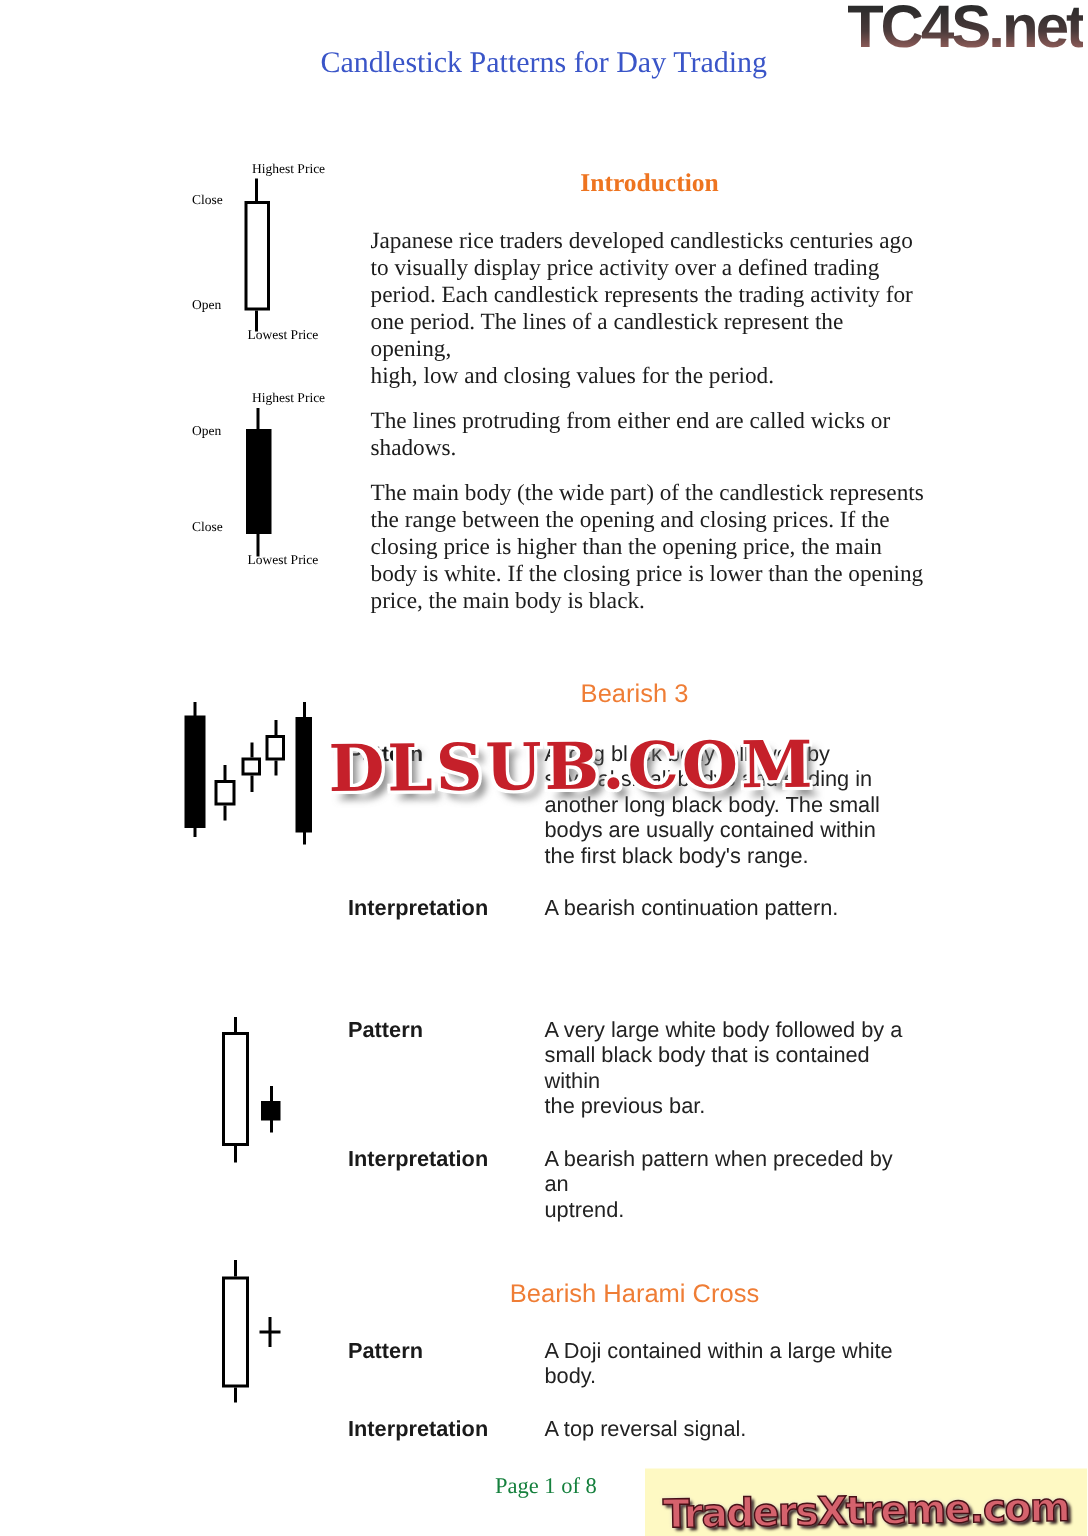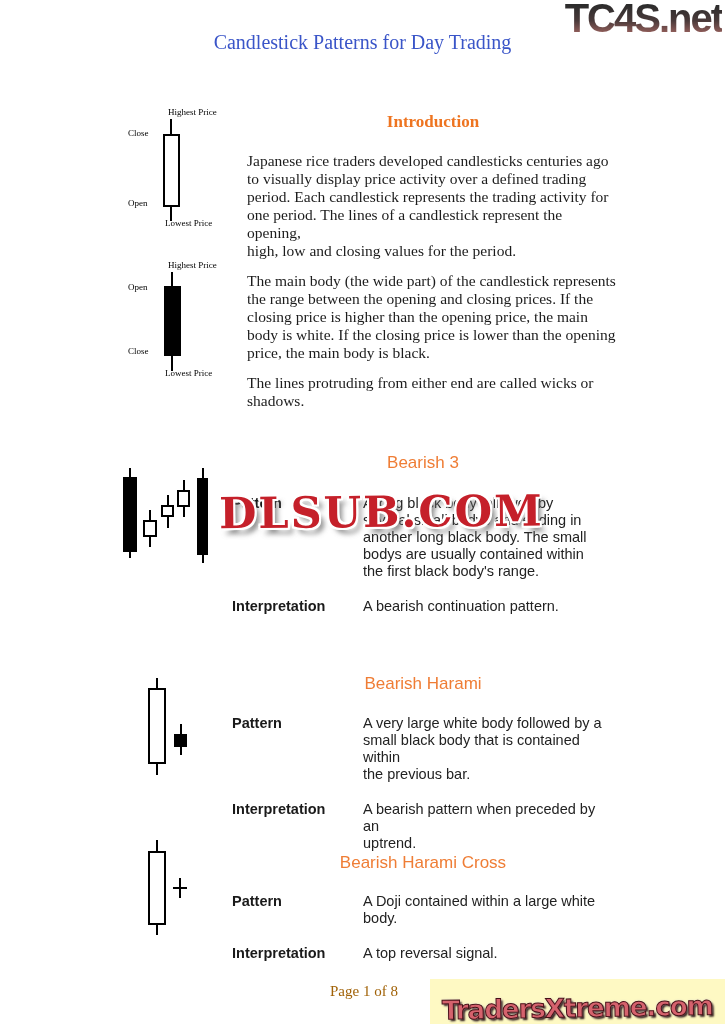--- a/index.html
+++ b/index.html
@@ -41,21 +41,21 @@
   
   .dlsub{position:absolute;left:219px;top:487px;width:296px;text-align:center;
          font-family:"DejaVu Serif",serif;font-weight:bold;font-size:43px;letter-spacing:2px;
          color:#c5202a;
          text-shadow:-2px -2px 0 #fff,2px -2px 0 #fff,-2px 2px 0 #fff,2px 2px 0 #fff,
                      -2px 0 0 #fff,2px 0 0 #fff,0 -2px 0 #fff,0 2px 0 #fff,
                      5px 6px 5px rgba(110,110,110,0.75);
          transform:rotate(-0.5deg);}
 
   
-  .pagenum{position:absolute;left:330px;top:983px;font-size:15px;color:#a16207;}
+  .pagenum{position:absolute;left:330px;top:983px;font-size:15px;color:#15803d;}
   .banner{position:absolute;left:430px;top:979px;width:295px;height:58px;background:#fef9c3;
           display:flex;align-items:center;justify-content:center;}
   .banner span{font-family:"DejaVu Sans",sans-serif;font-weight:bold;font-size:26px;letter-spacing:-1px;
           color:#d5626d;-webkit-text-stroke:1px #471016;
           text-shadow:0 0 3px #cfcfcf,2px 2px 2px #1a0406;transform:rotate(-1deg);}
 </style>
 </head>
 <body>
 
 <div id="page">
@@ -83,27 +83,27 @@
     <span class="cl" style="left:40px;top:113px;">Lowest Price</span>
   </div>
 
   <div class="intro">
     <h2>Introduction</h2>
     <p>Japanese rice traders developed candlesticks centuries ago
 to visually display price activity over a defined trading
 period. Each candlestick represents the trading activity for
 one period. The lines of a candlestick represent the opening,
 high, low and closing values for the period.</p>
+    <p>The lines protruding from either end are called wicks or
+shadows.</p>
     <p>The main body (the wide part) of the candlestick represents
 the range between the opening and closing prices. If the
 closing price is higher than the opening price, the main
 body is white. If the closing price is lower than the opening
 price, the main body is black.</p>
-    <p>The lines protruding from either end are called wicks or
-shadows.</p>
   </div>
 
   <div class="fig" style="left:110px;top:460px;width:110px;height:110px;">
     <div class="wick" style="left:19px;top:8px;height:90px;"></div>
     <div class="body-b" style="left:13px;top:17px;width:14px;height:75px;"></div>
     <div class="wick" style="left:39px;top:50px;height:37px;"></div>
     <div class="body-w" style="left:33px;top:60px;width:10px;height:13px;"></div>
     <div class="wick" style="left:57px;top:35px;height:33px;"></div>
     <div class="body-w" style="left:51px;top:45px;width:9px;height:8px;"></div>
     <div class="wick" style="left:73px;top:20px;height:37px;"></div>
@@ -131,21 +131,20 @@
   <div class="dlsub">DLSUB.COM</div>
 
   <div class="fig" style="left:140px;top:675px;width:70px;height:112px;">
     <div class="wick" style="left:16px;top:3px;height:97px;"></div>
     <div class="body-w" style="left:8px;top:13px;width:14px;height:72px;"></div>
     <div class="wick" style="left:40px;top:49px;height:31px;"></div>
     <div class="body-b" style="left:34px;top:59px;width:13px;height:13px;"></div>
   </div>
 
   <div class="section s2" style="top:658px;">
-    <h2>Bearish Harami</h2>
     <div class="row pattern">
       <div class="lbl">Pattern</div>
       <div class="txt">A very large white body followed by a
 small black body that is contained within
 the previous bar.</div>
     </div>
     <div class="row interp">
       <div class="lbl">Interpretation</div>
       <div class="txt">A bearish pattern when preceded by an
 uptrend.</div>

